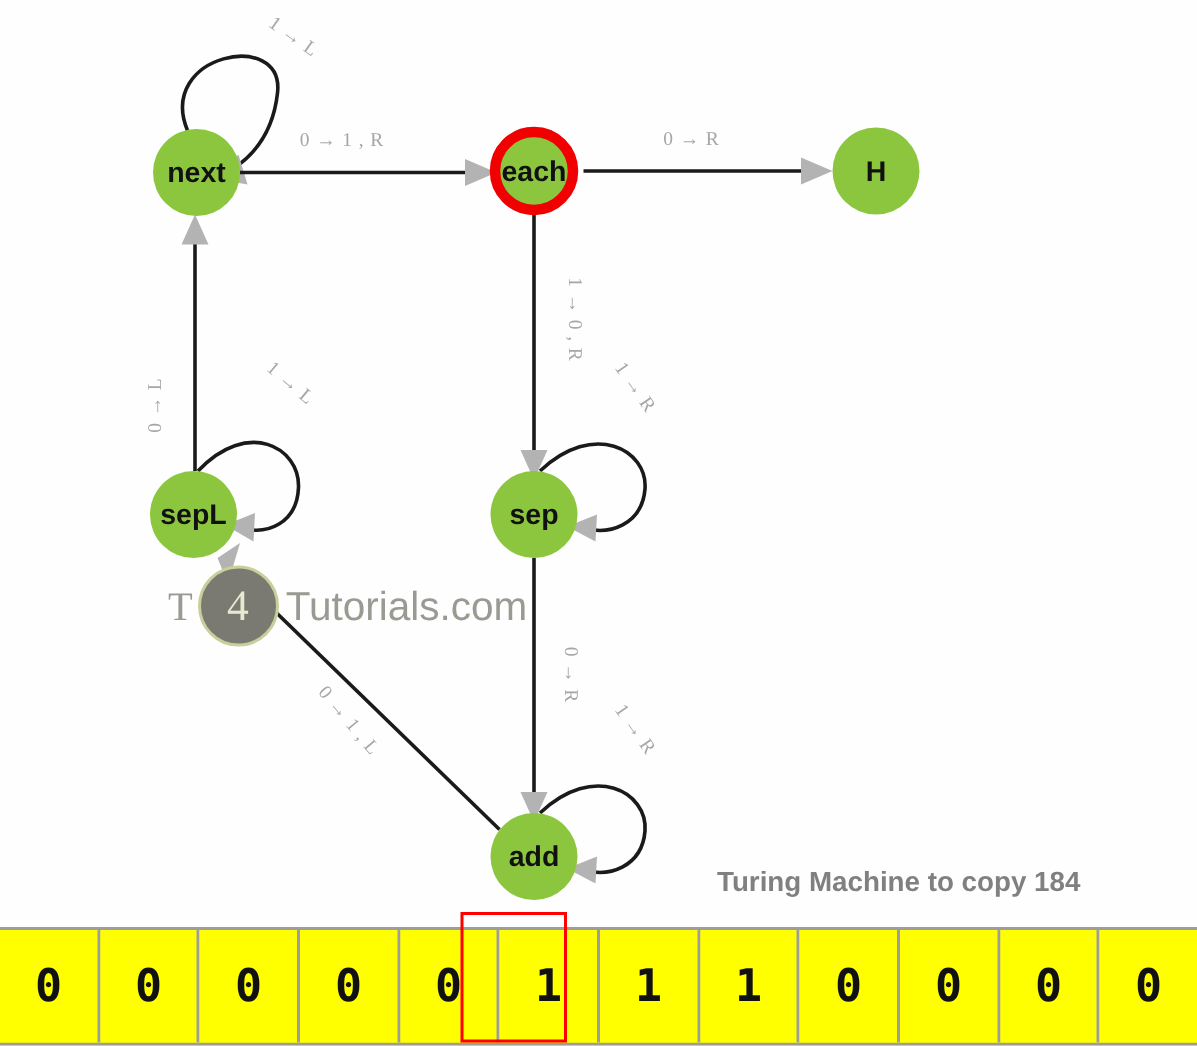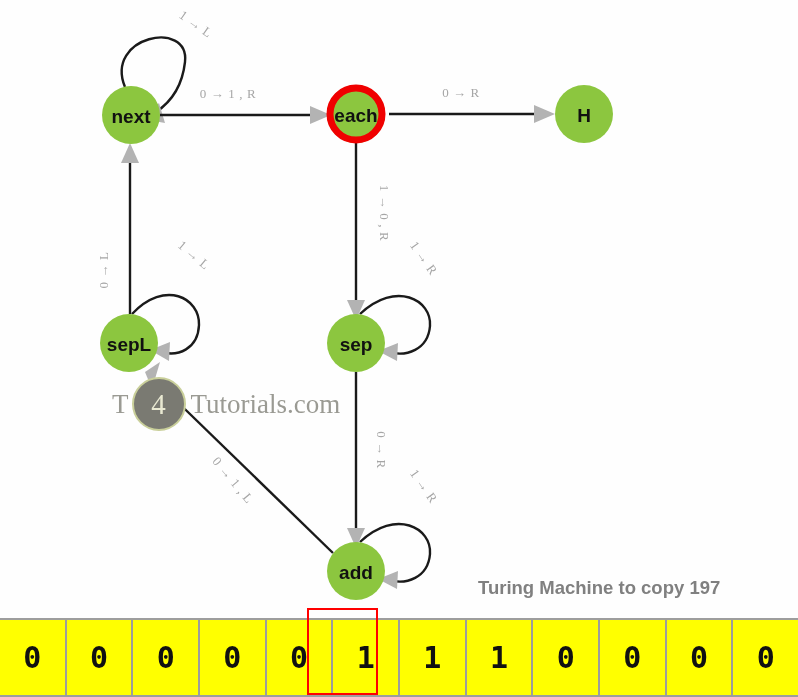--- a/index.html
+++ b/index.html
@@ -92,21 +92,21 @@
     background: #7a7a72;
     border: 2px solid #c9cf9a;
     display: flex;
     align-items: center;
     justify-content: center;
     font-family: "Liberation Serif", serif;
     font-size: 29px;
     color: #e9e9d2;
   }
   #watermark .wm-rest {
-    font-family: Liberation Serif, serif;
+    font-family: Liberation Sans, sans-serif;
     font-size: 27px;
     color: #9a9a93;
     margin-left: 5px;
   }
   
   #tape {
     position: absolute;
     left: 0;
     top: 618px;
     width: 798px;
@@ -254,21 +254,21 @@
     </g>
 
   </svg>
 
   <div id="watermark">
     <span class="wm-t">T</span>
     <span class="wm-badge">4</span>
     <span class="wm-rest">Tutorials.com</span>
   </div>
 
-  <div class="caption-text" style="left:478px; top:577px;">Turing Machine to copy 197</div>
+  <div class="caption-text" style="left:478px; top:577px;">Turing Machine to copy 184</div>
 
   <div id="tape">
     <div class="tape-cell">0</div>
     <div class="tape-cell">0</div>
     <div class="tape-cell">0</div>
     <div class="tape-cell">0</div>
     <div class="tape-cell">0</div>
     <div class="tape-cell">1</div>
     <div class="tape-cell">1</div>
     <div class="tape-cell">1</div>

